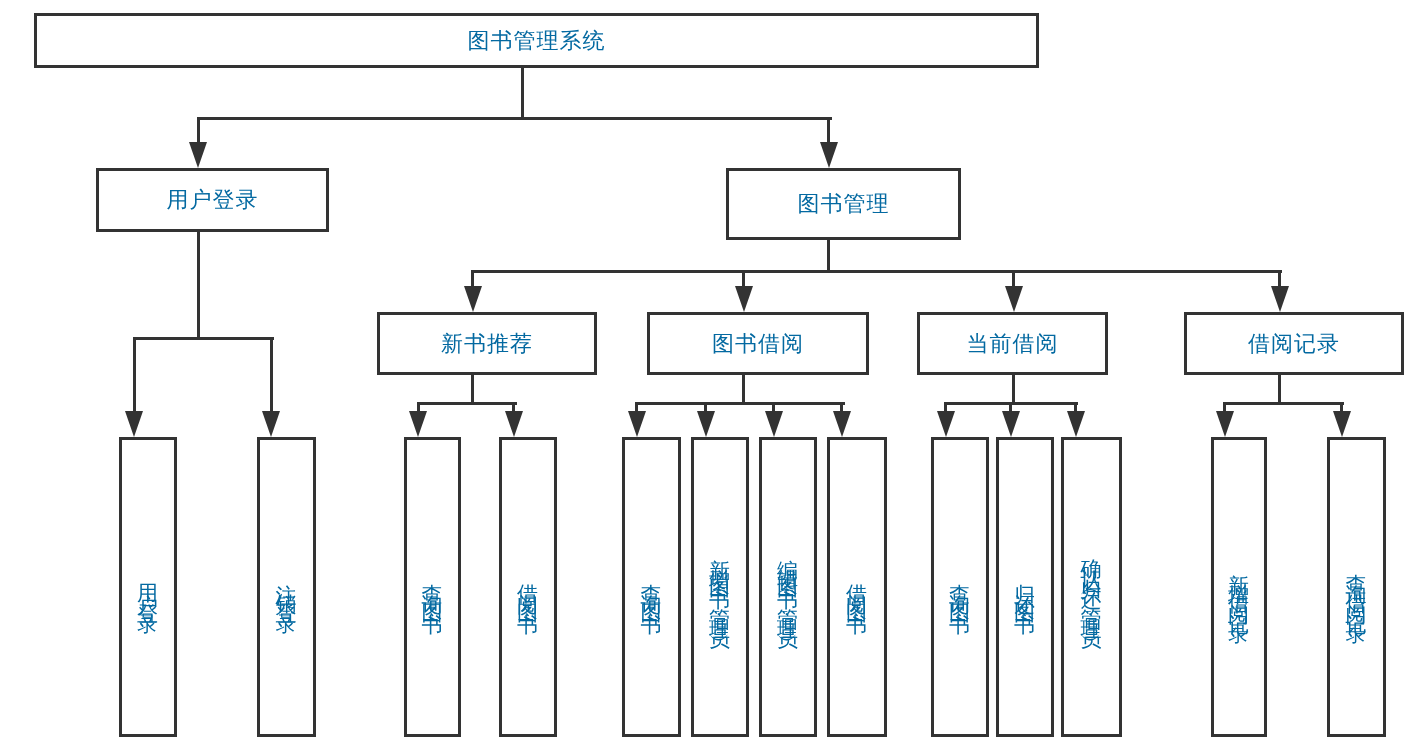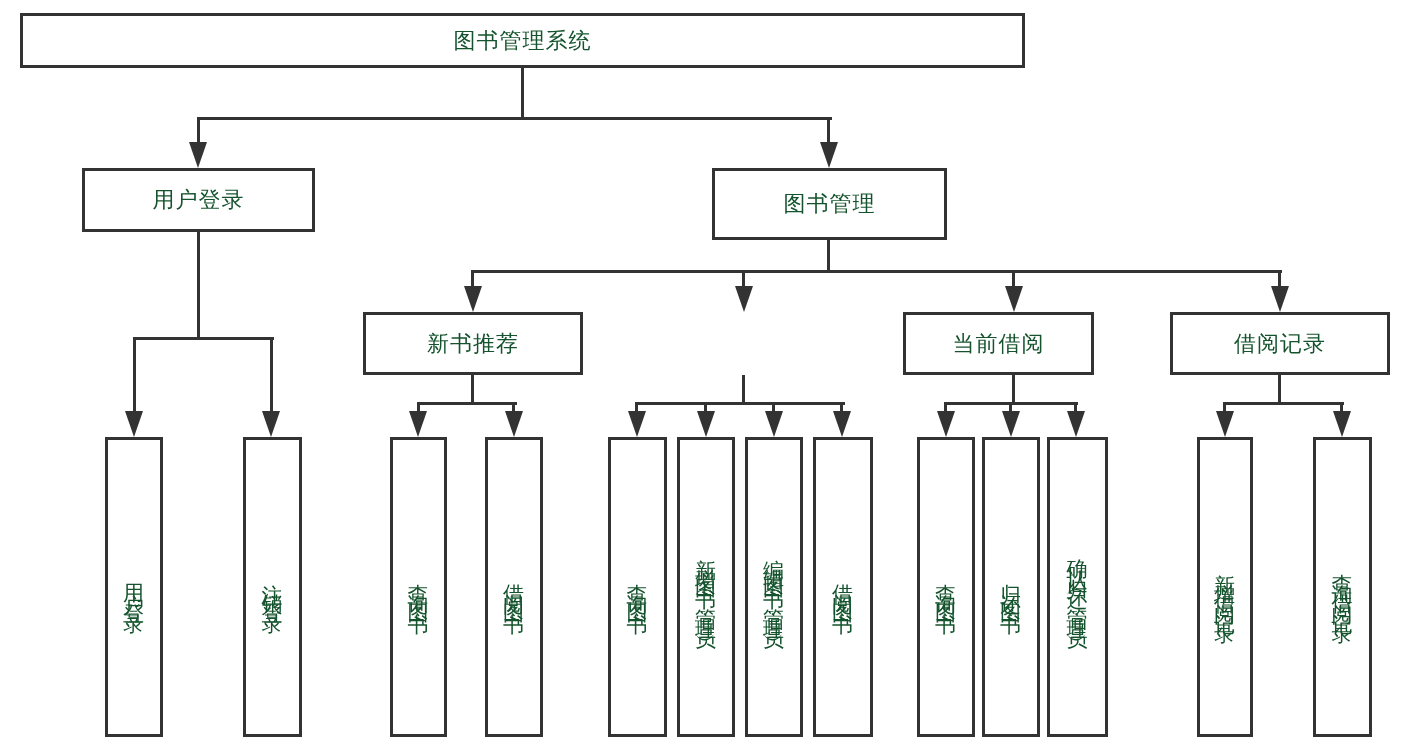--- a/index.html
+++ b/index.html
@@ -16,22 +16,23 @@
   .box {
     position: absolute;
     box-sizing: border-box;
     border: 3px solid #333333;
     background: #ffffff;
     display: flex;
     align-items: center;
     justify-content: center;
     font-size: 22px;
     letter-spacing: 1px;
-    color: #14532d;
+    color: #0369a1;
     z-index: 2;
+    margin-left: 14px;
   }
   .vbox span {
     writing-mode: vertical-rl;
     text-orientation: mixed;
     letter-spacing: 10px;
     font-size: 21px;
     line-height: 1;
   }
   
   #b-root        { left: 20px;   top: 13px;  width: 1005px; height: 55px; }
@@ -141,20 +142,21 @@
 <body>
 
 <div class="canvas">
 
   <div class="box" id="b-root">图书管理系统</div>
 
   <div class="box" id="b-user-login">用户登录</div>
   <div class="box" id="b-book-mgmt">图书管理</div>
 
   <div class="box" id="b-new-rec">新书推荐</div>
+  <div class="box" id="b-borrow">图书借阅</div>
   <div class="box" id="b-current">当前借阅</div>
   <div class="box" id="b-records">借阅记录</div>
 
   <div class="box vbox" id="l-user-login">
       <span>用户登录</span>
     </div>
   <div class="box vbox" id="l-logout">
       <span>注销登录</span>
     </div>
 

